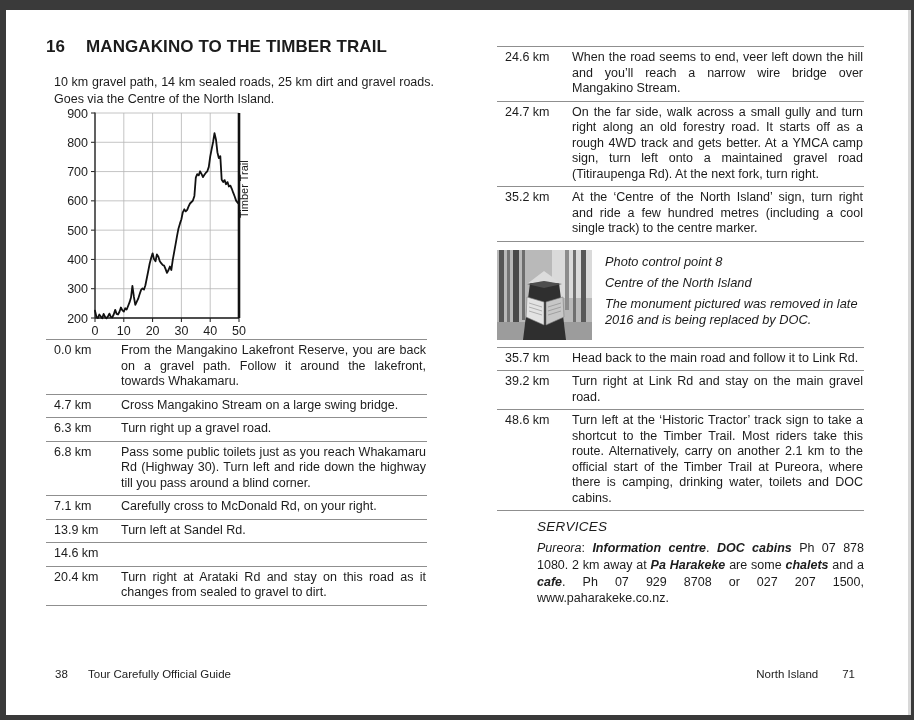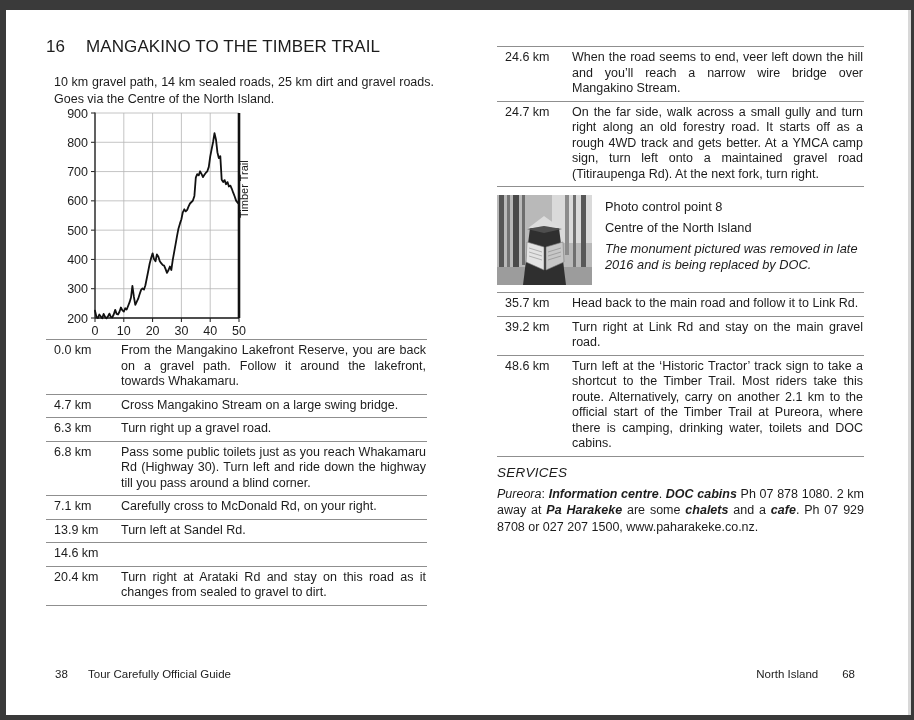--- a/index.html
+++ b/index.html
@@ -12,21 +12,21 @@
   }
   .page{
     position:absolute;left:6px;top:10px;width:905px;height:705px;
     background:#ffffff;
   }
   .right-strip{position:absolute;right:0;top:0;width:3px;height:100%;background:#d8d8d8;}
 
   
   .title-row{
     position:absolute;left:40px;top:27px;width:382px;
-    display:flex;font-weight:normal;font-size:17px;letter-spacing:0.1px;
+    display:flex;font-weight:bold;font-size:17px;letter-spacing:0.1px;
   }
   .title-num{width:40px;flex:0 0 40px;}
   .subtitle{
     position:absolute;left:40px;top:56px;width:380px;margin:8px;
     font-size:12.5px;line-height:17px;text-align:justify;
   }
   .chart-svg{position:absolute;left:44px;top:96px;}
   .chart-svg text{fill:#1c1c1c;font-family:"Liberation Sans","DejaVu Sans",sans-serif;}
 
   .table-left{position:absolute;left:40px;top:329px;width:381px;}
@@ -42,25 +42,25 @@
   .dir-km{padding-left:8px;font-size:12.5px;line-height:15.5px;}
   .dir-text{font-size:12.5px;line-height:15.5px;text-align:justify;padding-right:1px;}
 
   
   .col-right{position:absolute;left:491px;top:36px;width:367px;}
 
   .photo-block{display:flex;gap:13px;padding:8px 0 7px;}
   .monument-photo{flex:0 0 95px;}
   .photo-captions{flex:1;padding-top:4px;}
   .caption-title,.caption-sub{
-    font-size:12.8px;line-height:16px;margin:0 0 5px 0;
+    font-style:italic;font-size:12.8px;line-height:16px;margin:0 0 5px 0;
   }
   .caption-note{font-style:italic;font-size:12.8px;line-height:16px;margin:0;}
 
-  .services{margin-top:8px;}
+  .services{margin-top:8px;margin-left:40px;}
   .services-heading{font-style:italic;font-size:13.5px;letter-spacing:0.3px;}
   .services-text{margin:6px 0 0 0;font-size:12.5px;line-height:16.8px;text-align:justify;}
   .si{font-style:italic;}
   .sbi{font-style:italic;font-weight:bold;}
   .sr{font-style:normal;}
 
   
   .footer-left{position:absolute;left:49px;top:658px;display:flex;font-size:11.5px;color:#222;}
   .footer-left .pgnum{width:33px;flex:0 0 33px;}
   .footer-right{position:absolute;right:56px;top:658px;display:flex;gap:24px;font-size:11.5px;color:#222;}
@@ -165,20 +165,24 @@
 
     <div class="dir-table table-right-top">
         <div class="dir-row">
           <div class="dir-km">24.6 km</div>
           <div class="dir-text">When the road seems to end, veer left down the hill and you’ll reach a narrow wire bridge over Mangakino Stream.</div>
         </div>
         <div class="dir-row">
           <div class="dir-km">24.7 km</div>
           <div class="dir-text">On the far side, walk across a small gully and turn right along an old forestry road. It starts off as a rough 4WD track and gets better. At a YMCA camp sign, turn left onto a maintained gravel road (Titiraupenga Rd). At the next fork, turn right.</div>
         </div>
+        <div class="dir-row">
+          <div class="dir-km">35.2 km</div>
+          <div class="dir-text">At the ‘Centre of the North Island’ sign, turn right and ride a few hundred metres (including a cool single track) to the centre marker.</div>
+        </div>
       </div>
 
     <div class="photo-block">
       <svg class="monument-photo" width="95" height="90" viewBox="0 0 95 90">
         <rect x="0" y="0" width="95" height="90" fill="#b9b9b9"></rect>
         <rect x="55" y="0" width="40" height="48" fill="#e6e6e6" opacity="0.75"></rect>
         <rect x="2" y="0" width="5" height="90" fill="#565656"></rect>
         <rect x="10" y="0" width="3" height="90" fill="#747474"></rect>
         <rect x="16" y="0" width="6" height="90" fill="#4a4a4a"></rect>
         <rect x="25" y="0" width="3" height="70" fill="#6d6d6d"></rect>
@@ -225,17 +229,17 @@
       <p class="services-text"><span class="si">Pureora</span><span class="sr">: </span><span class="sbi">Information centre</span><span class="sr">. </span><span class="sbi">DOC cabins</span><span class="sr"> Ph 07 878 1080. 2 km away at </span><span class="sbi">Pa Harakeke</span><span class="sr"> are some </span><span class="sbi">chalets</span><span class="sr"> and a </span><span class="sbi">cafe</span><span class="sr">. Ph 07 929 8708 or 027 207 1500, www.paharakeke.co.nz.</span></p>
     </div>
   </div>
 
   <div class="footer-left">
     <span class="pgnum">38</span>
     <span>Tour Carefully Official Guide</span>
   </div>
   <div class="footer-right">
     <span>North Island</span>
-    <span>68</span>
+    <span>71</span>
   </div>
 
   <div class="right-strip"></div>
 </div>
 
 </body></html>

